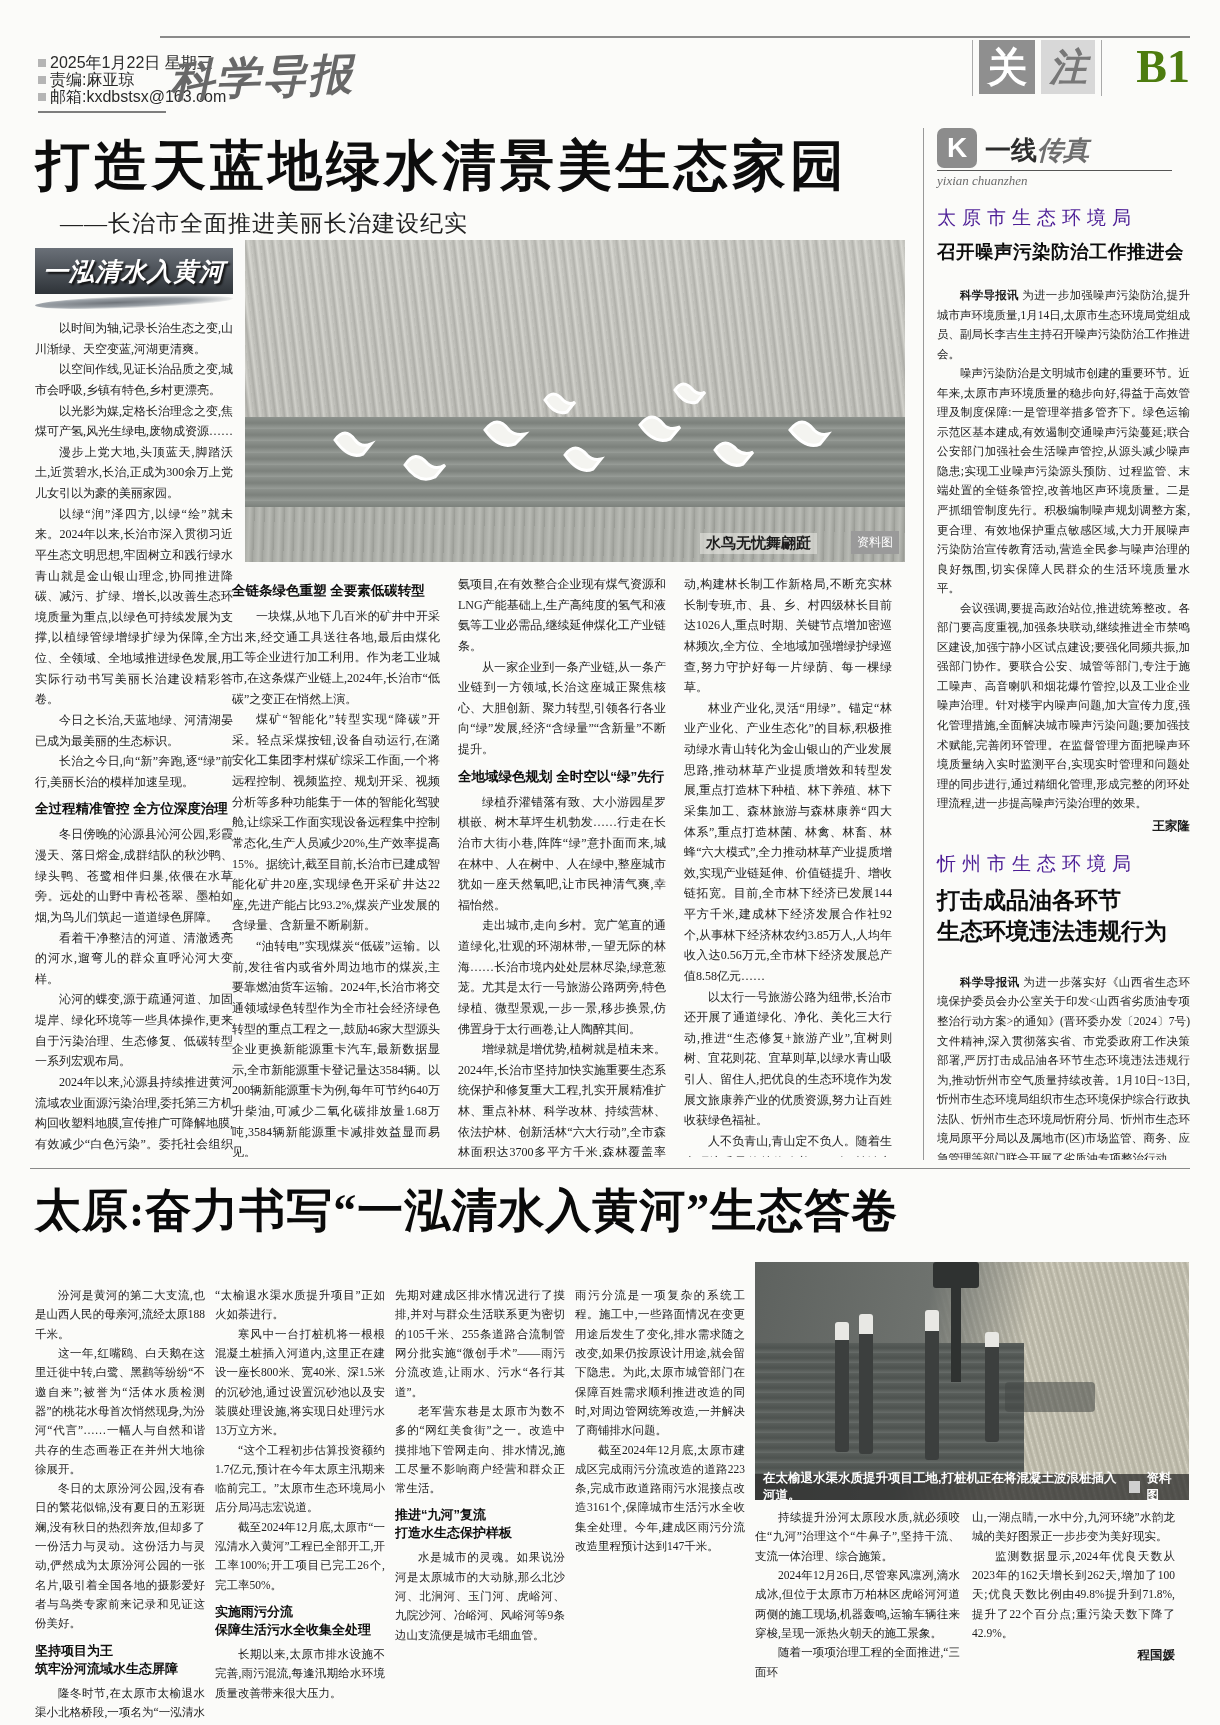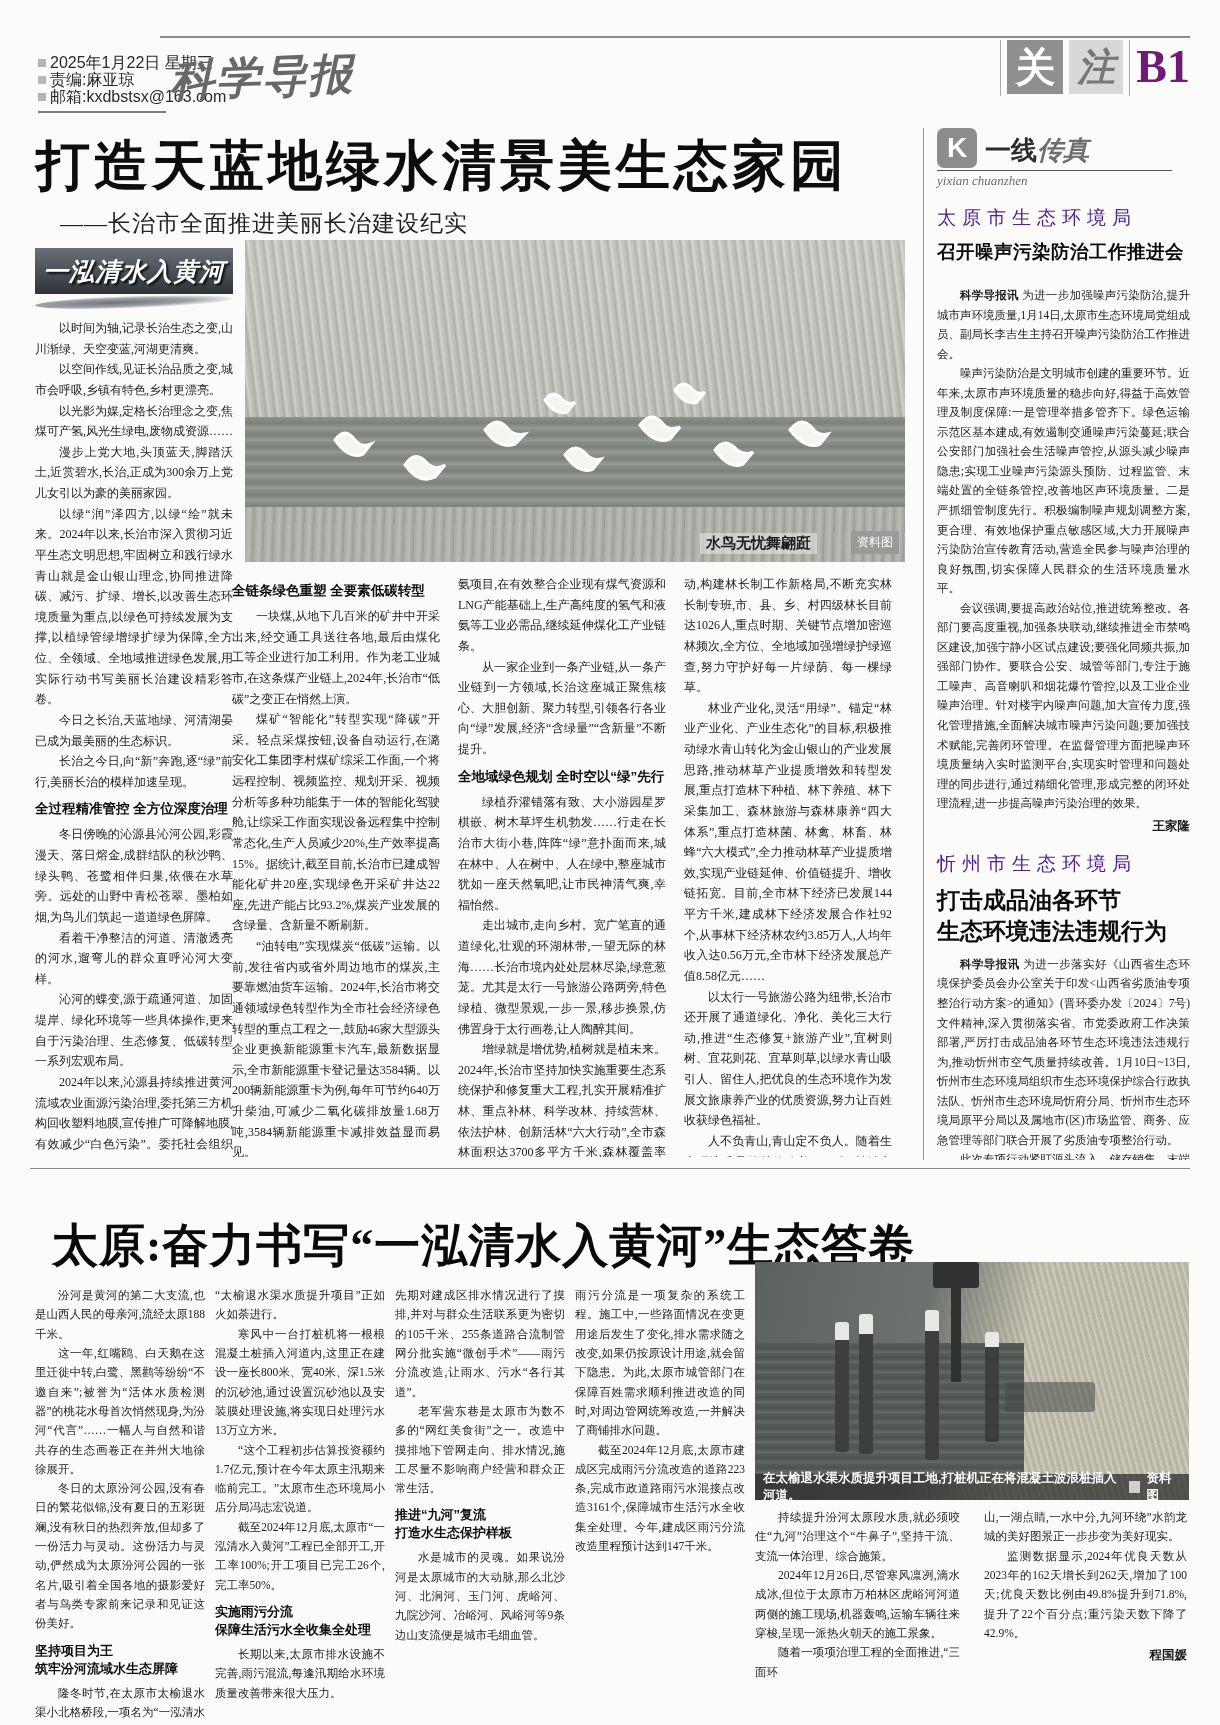--- a/index.html
+++ b/index.html
@@ -9,21 +9,21 @@
   
   .top-rule { position:absolute; top:36px; left:160px; right:30px; height:2px; background:#8a8a8a; }
   .hdr-info { position:absolute; left:38px; top:54px; width:128px; font-family:"Liberation Sans",sans-serif; font-size:16px; line-height:17px; color:#2a2a2a; border-bottom:2px solid #7d7d7d; padding-bottom:6px; }
   .hdr-info .row { display:flex; align-items:center; gap:4px; white-space:nowrap; }
   .sq { display:inline-block; width:8px; height:8px; background:#b5b5b5; flex:0 0 auto; }
   .masthead { position:absolute; left:170px; top:48px; font-size:44px; font-weight:bold; font-style:italic; color:#686868; transform:rotate(-2deg); letter-spacing:2px; }
   .hdr-right { position:absolute; right:30px; top:40px; display:flex; align-items:flex-start; gap:6px; }
   .vline { width:1px; height:56px; background:#aaa; }
   .guan-box { width:56px; height:54px; background:#8f8f8f; color:#fff; font-family:"Liberation Sans",sans-serif; font-weight:bold; font-size:40px; display:flex; align-items:center; justify-content:center; }
   .zhu-box { width:54px; height:54px; background:#d8d8d8; color:#777; font-style:italic; font-weight:bold; font-size:38px; display:flex; align-items:center; justify-content:center; }
-  .pageno { font-family:"Liberation Serif",serif; font-weight:bold; font-size:46px; line-height:54px; color:#701a75; }
+  .pageno { font-family:"Liberation Serif",serif; font-weight:bold; font-size:46px; line-height:54px; color:#4d7c0f;margin-left:28px; }
 
   
   .main-headline { position:absolute; left:36px; top:130px; width:880px; font-family:"Liberation Sans",sans-serif; font-weight:bold; font-size:54px; letter-spacing:4px; color:#0d0d0d; white-space:nowrap; }
   .main-sub { position:absolute; left:60px; top:208px; font-size:23px; color:#222; letter-spacing:1px; }
 
   .col1 { position:absolute; left:35px; top:248px; width:198px; height:909px; overflow:hidden; }
   .banner { width:198px; height:46px; background:linear-gradient(#6a7078,#2e3338); color:#fff; display:flex; align-items:center; justify-content:center; font-weight:bold; font-size:25px; letter-spacing:1px; font-style:italic; text-shadow:2px 2px 2px #111; }
   .swoosh { width:198px; height:12px; margin-top:2px; background:radial-gradient(ellipse at 40% 50%, #6f747a 0%, #9aa0a6 45%, rgba(250,250,248,0) 75%); border-radius:50%; transform:rotate(-2deg); }
   .colbody { margin-top:10px; }
 
@@ -52,44 +52,44 @@
   .sidebar { position:absolute; left:923px; top:128px; width:267px; height:1032px; border-left:1px solid #999; padding-left:13px; overflow:hidden; }
   .logo-row { display:flex; align-items:flex-end; gap:8px; border-bottom:1px solid #555; padding-bottom:2px; width:235px; }
   .k-box { width:40px; height:40px; border-radius:7px; background:#8c8c8c; color:#fff; font-family:"Liberation Sans",sans-serif; font-weight:bold; font-size:28px; display:flex; align-items:center; justify-content:center; }
   .logo-title { font-size:26px; font-weight:bold; color:#2c2c2c; }
   .logo-title .script { font-style:italic; color:#6e6e6e; }
   .logo-pinyin { font-style:italic; font-size:13px; color:#6b6b6b; margin-top:2px; width:235px; }
   .sb-article { margin-top:16px; }
   .kicker { font-size:19px; letter-spacing:6px; color:#4c1d95; margin-bottom:8px; }
   .sb-headline { font-family:"Liberation Sans",sans-serif; font-weight:bold; color:#0c0c0c; white-space:pre-line; }
   .sb-headline.h1s { font-size:18.5px; letter-spacing:0.5px; margin-bottom:22px; }
-  .sb-headline.h2s { font-size:23px; line-height:1.35; margin-bottom:8px; }
+  .sb-headline.h2s { font-size:23px; line-height:1.35; margin-bottom:26px; }
   .sidebar .para { font-size:11.5px; line-height:1.7; }
 
   
   .mid-rule { position:absolute; top:1168px; left:30px; right:30px; height:1px; background:#8a8a8a; }
-  .bottom-headline { position:absolute; left:52px; top:1180px; width:960px; font-family:"Liberation Serif",serif; font-weight:bold; font-size:46px; letter-spacing:1px; color:#0a0a0a; white-space:nowrap;margin-top:35px; }
+  .bottom-headline { position:absolute; left:35px; top:1180px; width:960px; font-family:"Liberation Serif",serif; font-weight:bold; font-size:46px; letter-spacing:1px; color:#0a0a0a; white-space:nowrap; }
   .bottom-cols { position:absolute; left:35px; top:1286px; width:710px; height:440px; display:flex; gap:10px; }
   .bottom-cols .bcol { flex:1 1 0; overflow:hidden; }
   .bottom-cols .para, .under-photo .para { font-size:11.5px; line-height:1.68; }
   .bottom-cols .col-subhead { font-size:13px; }
 
   .bottom-photo { position:absolute; left:755px; top:1262px; width:434px; height:238px; overflow:hidden;
     background:
       linear-gradient(100deg, #5e625f 0%, #6e726e 38%, rgba(0,0,0,0) 60%),
       repeating-linear-gradient(75deg, #c6c3b4 0px, #b2af9f 3px, #d4d1c2 6px),
       #bdbaa9; }
   .bottom-photo .water2 { position:absolute; left:0; bottom:26px; width:62%; height:55%;
      background:repeating-linear-gradient(180deg, #595e5b 0, #4e5350 5px, #676c69 10px); }
   .pile { position:absolute; width:14px; background:linear-gradient(180deg,#e8e8e4 0 14%, #3c3f3e 14%); border-radius:3px; }
   .mast { position:absolute; background:#2f3231; }
   .photo-cap-band { position:absolute; left:0; right:0; bottom:0; height:26px; background:rgba(40,40,40,0.72); color:#fff; font-family:"Liberation Sans",sans-serif; font-weight:bold; font-size:12.5px; display:flex; align-items:center; justify-content:flex-end; gap:6px; padding:0 8px; }
   .cap-sq { width:12px; height:12px; background:#cfcfcf; }
   .under-photo { position:absolute; top:1508px; width:205px; height:194px; overflow:hidden; }
-  .up-left { left:755px; } .up-right { left:972px; width:203px;margin-left:12px; }
+  .up-left { left:755px; } .up-right { left:972px; width:203px; }
 </style>
 </head>
 <body>
 
 <div class="page">
 
   <div class="top-rule"></div>
   <div class="hdr-info">
     <div class="row">
         <span class="sq"></span>

